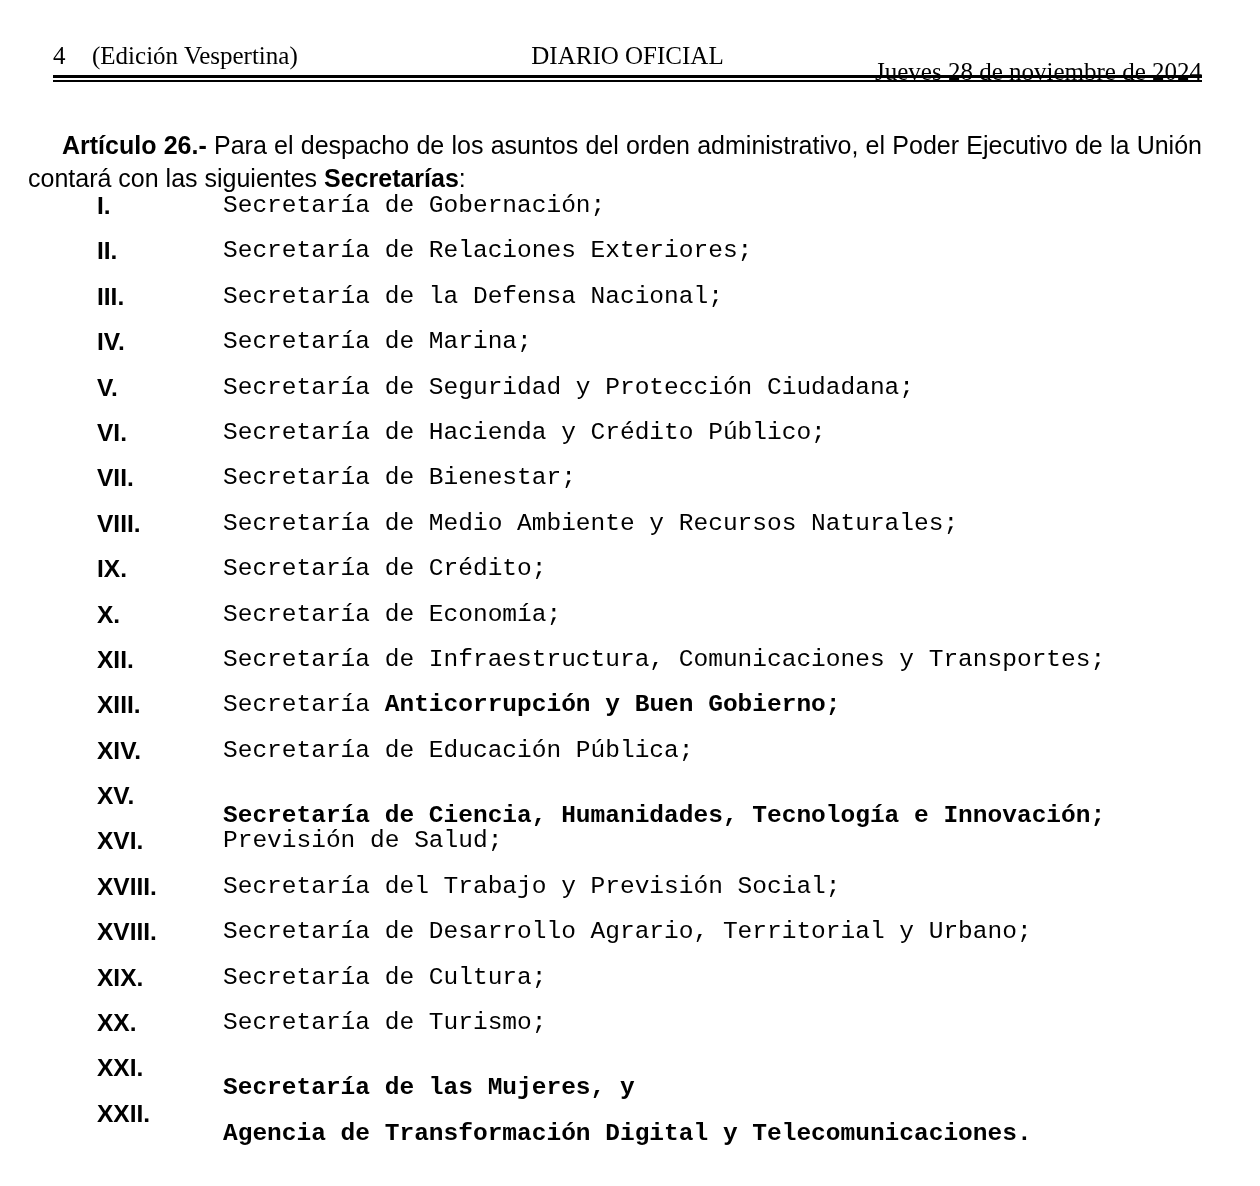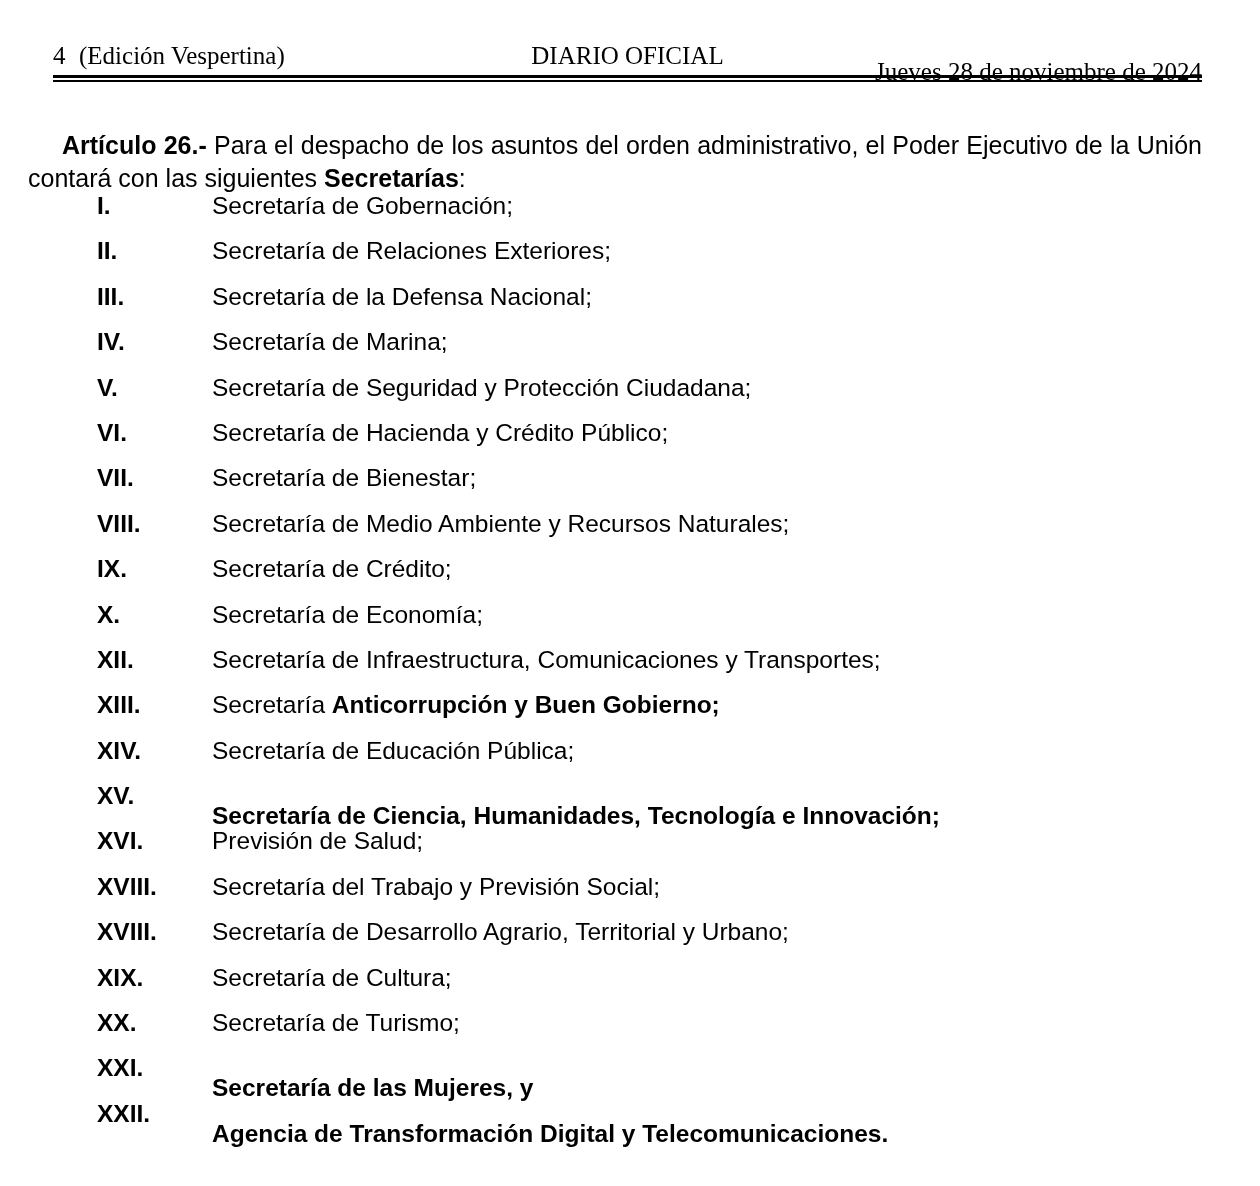--- a/index.html
+++ b/index.html
@@ -41,21 +41,21 @@
     left: 0;
     top: 0;
     display: flex;
     align-items: baseline;
   }
   .hdr-pageno {
     display: inline-block;
     min-width: 14px;
   }
   .hdr-edition {
-    margin-left: 12px;
+    margin-left: 25px;
   }
   .hdr-center {
     position: absolute;
     left: 0;
     right: 0;
     top: 0;
     text-align: center;
   }
   .hdr-right {
     position: absolute;
@@ -117,23 +117,24 @@
     white-space: nowrap;
   }
   .item-numeral {
     position: absolute;
     left: 97px;
     top: 0;
     font-weight: bold;
   }
   .item-text {
     position: absolute;
-    left: 212px;
+    left: 223px;
     top: 0;
     font-weight: normal;
+    font-family: Liberation Mono, monospace;
   }
   .item-text.bold,
   .item-text .bold {
     font-weight: bold;
     margin-top: 20px;
   }
 </style>
 </head>
 <body>
 

